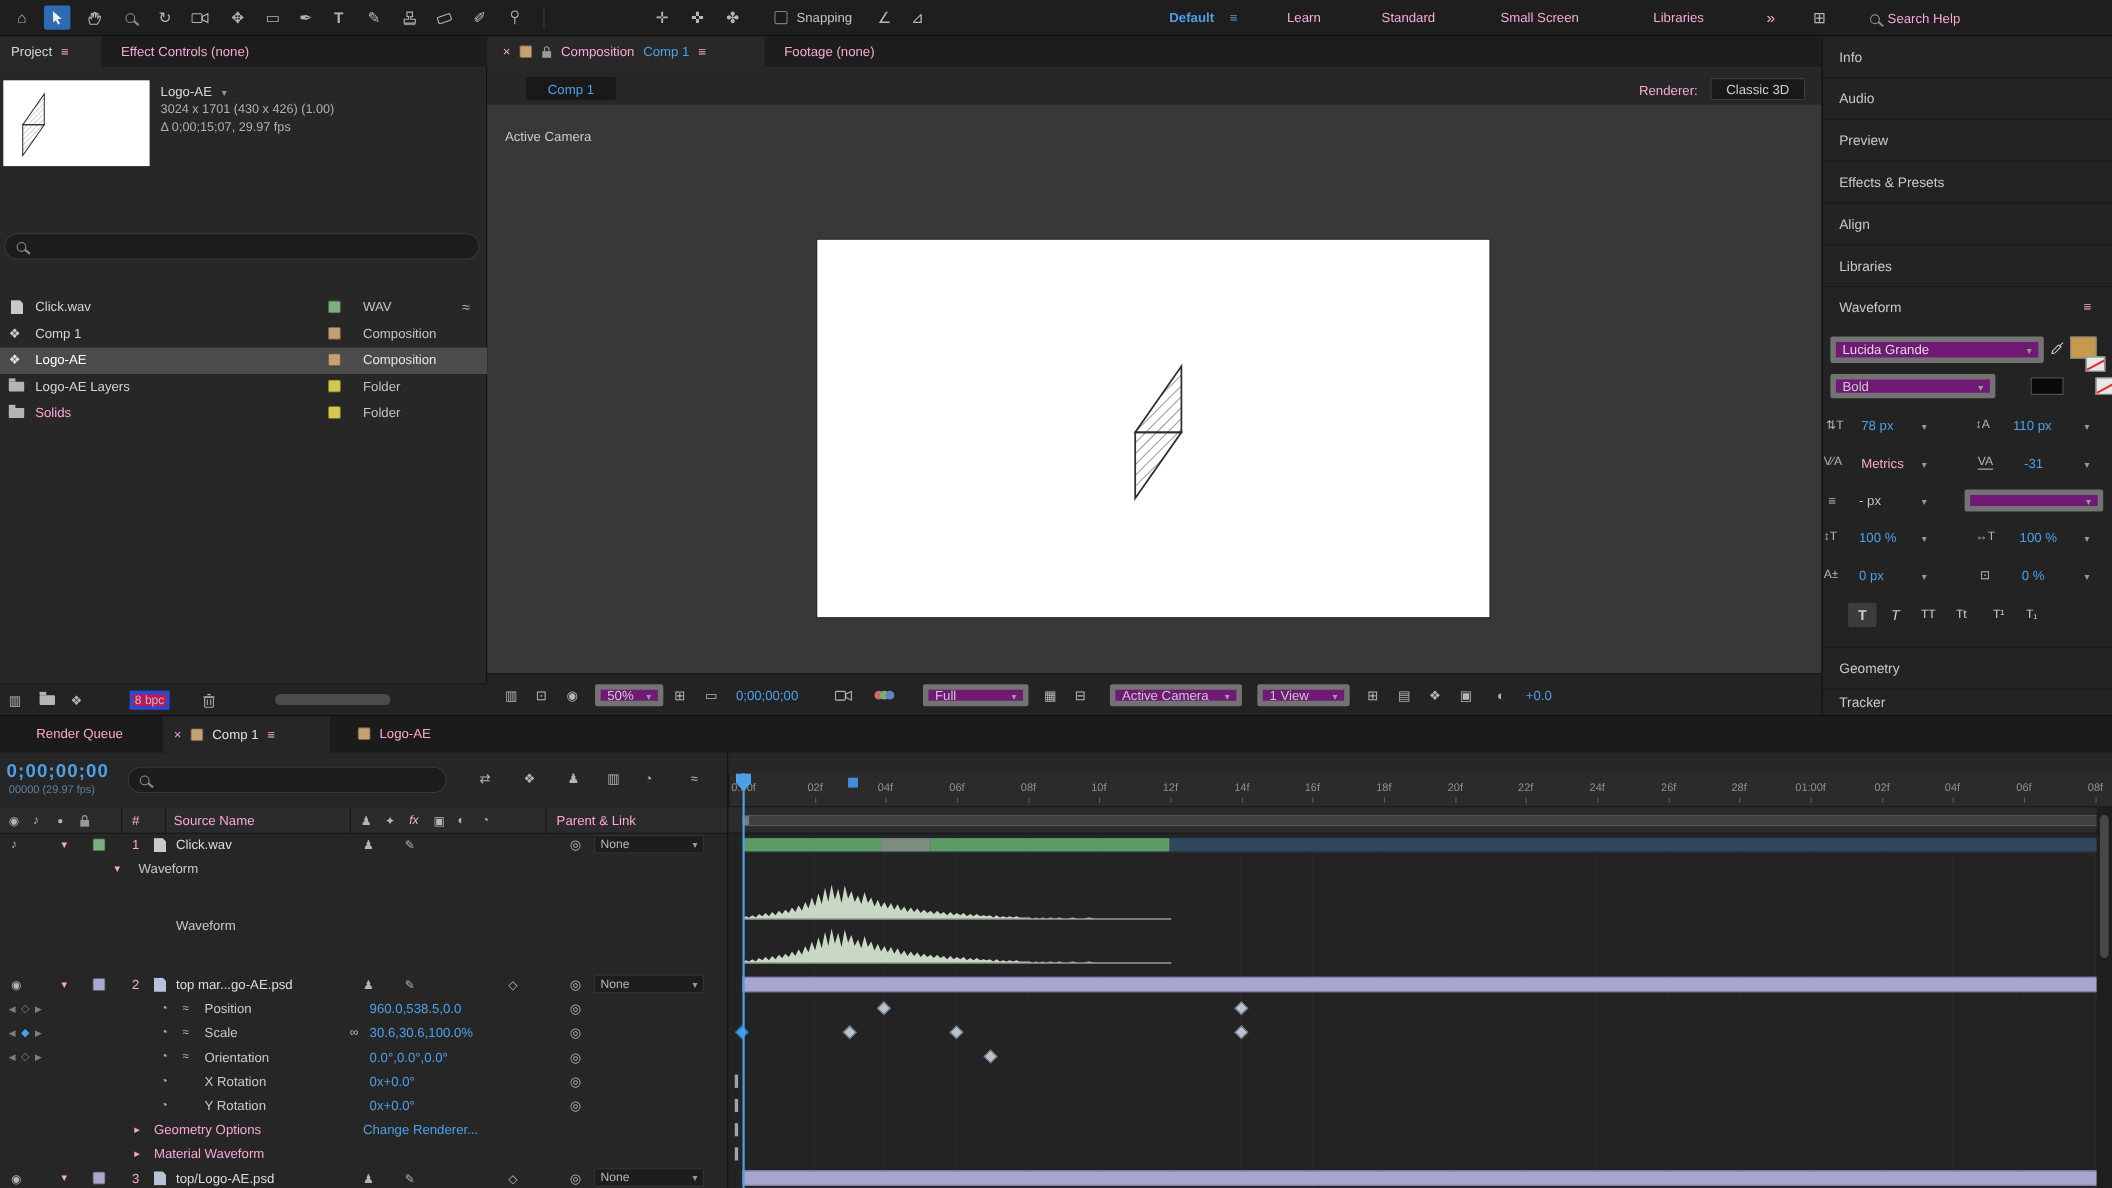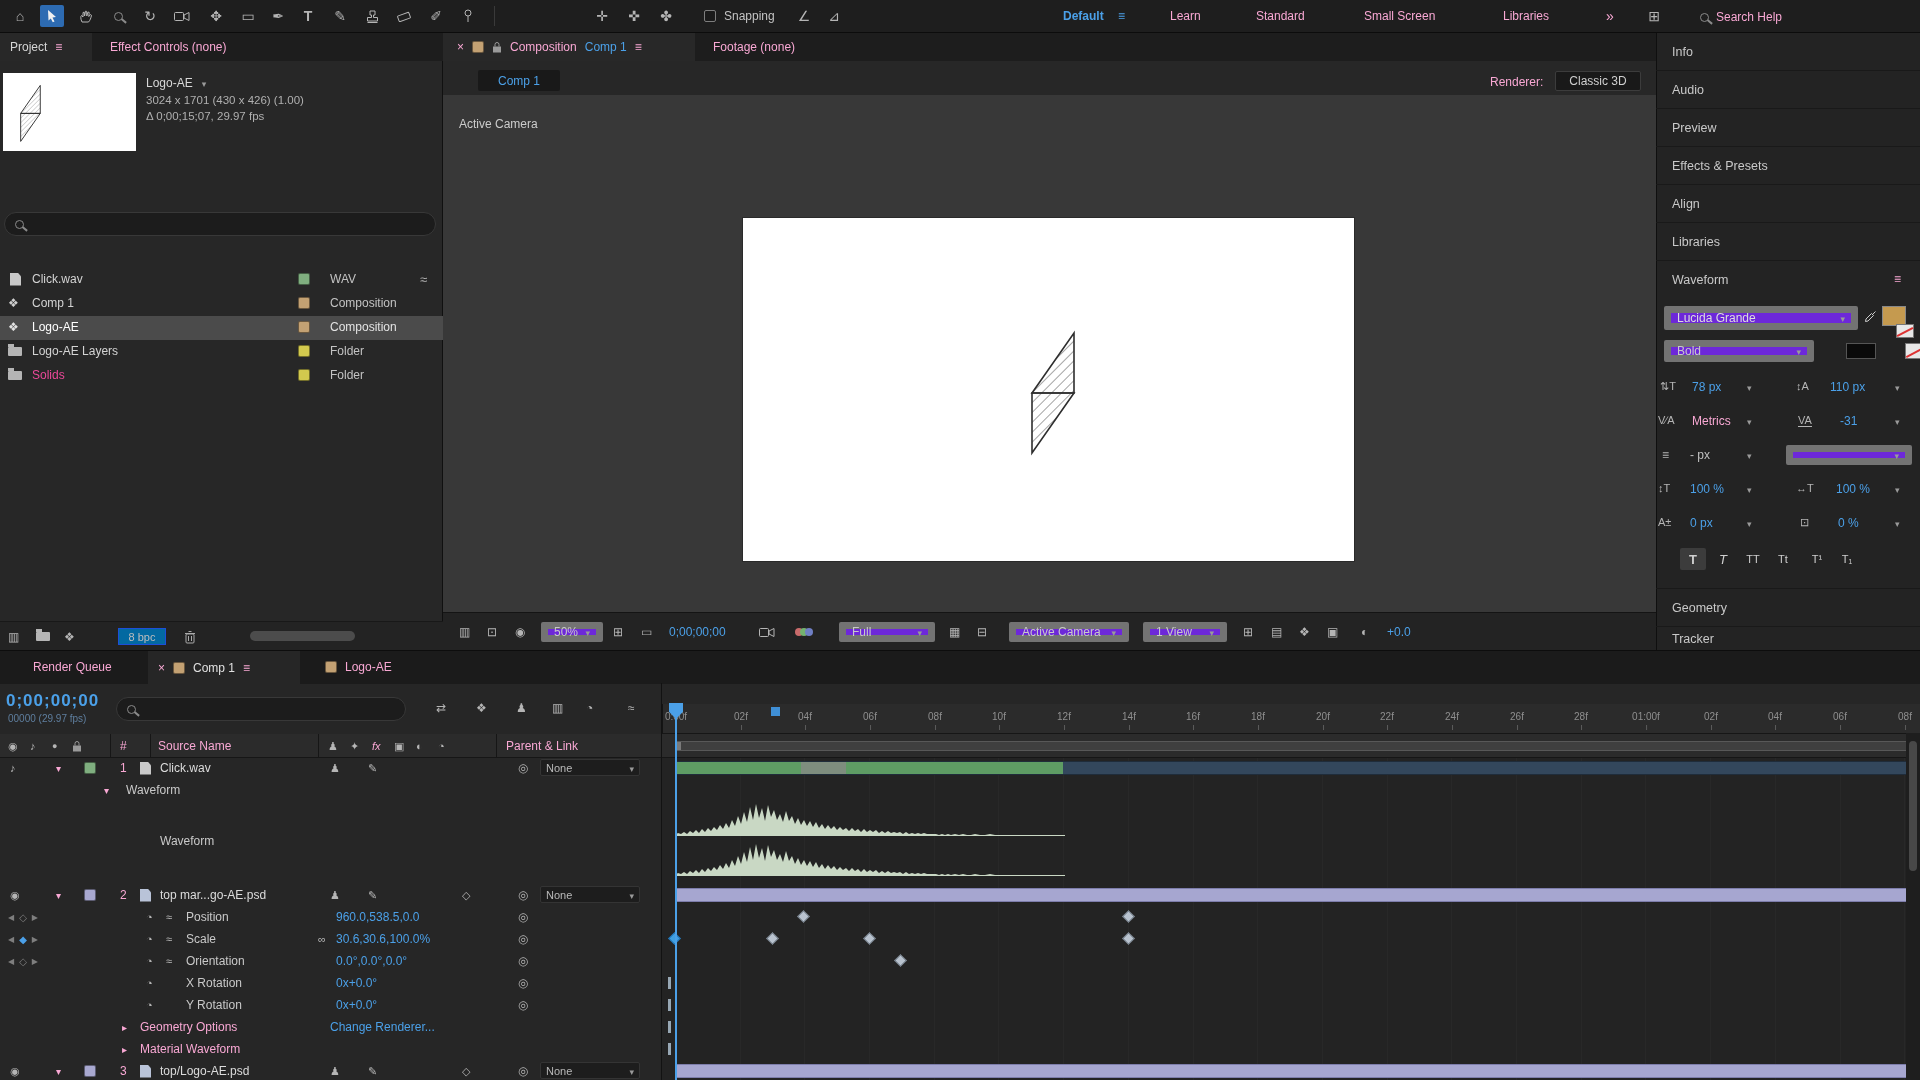--- a/index.html
+++ b/index.html
@@ -4,21 +4,21 @@
 <style>
 *{box-sizing:border-box}
 html,body{margin:0;padding:0}
 body{width:1920px;height:1080px;background:#262626;font-family:"Liberation Sans",sans-serif;font-size:12px;color:#c3c3c3;overflow:hidden;position:relative}
 .abs{position:absolute}
 .blue{color:#4ba0e8}
 .dim{color:#f9a8d4}
 .icon{display:inline-flex;align-items:center;justify-content:center;color:#b5b5b5}
 .caret::after{content:"▾";font-size:9px;color:#9a9a9a;margin-left:3px}
 .chip{width:12px;height:12px;border-radius:2px;display:inline-block;border:1px solid rgba(0,0,0,.45)}
-.ddbox{background:#6d28d9;border:7px solid #737373;border-radius:2px;display:flex;align-items:center;justify-content:space-between;padding:0 6px;color:#c9c9c9}
+.ddbox{background:#701a75;border:5px solid #737373;border-radius:2px;display:flex;align-items:center;justify-content:space-between;padding:0 6px;color:#c9c9c9}
 .panel-h{position:absolute;left:1656px;width:264px;height:38px;border-bottom:1px solid #191919;color:#c9c9c9;font-size:12.5px;display:flex;align-items:center;padding-left:16px}
 .mag{width:9px;height:9px;border:1.5px solid #8a8a8a;border-radius:50%;display:inline-block;position:relative;flex:none}
 .mag::after{content:"";position:absolute;width:6px;height:1.5px;background:#8a8a8a;right:-5px;bottom:-2px;transform:rotate(40deg)}
 .file{width:11px;height:13px;background:#c9c9c9;clip-path:polygon(0 0,70% 0,100% 28%,100% 100%,0 100%);display:inline-block}
 .folder{width:14px;height:9px;background:#b5b5b5;border-radius:1px;position:relative;display:inline-block}
 .folder::before{content:"";position:absolute;top:-3px;left:0;width:6px;height:3px;background:#b5b5b5}
 .tool{position:absolute;top:5px;width:24px;height:22px;display:flex;align-items:center;justify-content:center;color:#b5b5b5;font-size:14px}
 .tick{position:absolute;top:7px;transform:translateX(-50%);font-size:10px;color:#8f8f8f;white-space:nowrap}
 .tick::after{content:"";position:absolute;left:50%;top:14px;width:1px;height:5px;background:#5c5c5c}
 .tl-row{position:absolute;left:0;width:1920px;height:22px}
@@ -174,34 +174,34 @@
     <span class="cell" style="left:32px;color:#d4d4d4">Logo-AE Layers</span>
     <span class="cell" style="left:298px">
         <span class="chip" style="background:#d2c94e"></span>
       </span>
     <span class="cell" style="left:330px">Folder</span>
   </div>
   <div class="abs" style="left:0;top:331px;width:443px;height:24px">
     <span class="cell" style="left:8px">
         <span class="folder"></span>
       </span>
-    <span class="cell" style="left:32px;color:#ec4899">Solids</span>
+    <span class="cell" style="left:32px;color:#f9a8d4">Solids</span>
     <span class="cell" style="left:298px">
         <span class="chip" style="background:#d2c94e"></span>
       </span>
     <span class="cell" style="left:330px">Folder</span>
   </div>
 
   <div class="abs" style="left:0;top:588px;width:443px;height:29px;background:#232323;border-top:1px solid #181818">
     <span class="cell icon" style="left:8px;height:29px">▥</span>
     <span class="cell" style="left:36px;height:29px">
         <span class="folder"></span>
       </span>
     <span class="cell icon" style="left:64px;height:29px">❖</span>
-    <span class="abs" style="left:118px;top:6px;width:48px;height:17px;background:#0369a1;border:1px solid #1d4ed8;display:flex;align-items:center;justify-content:center;font-size:11px;color:#bdbdbd">8 bpc</span>
+    <span class="abs" style="left:118px;top:6px;width:36px;height:17px;background:#be185d;border:3px solid #1d4ed8;display:flex;align-items:center;justify-content:center;font-size:11px;color:#bdbdbd">8 bpc</span>
     <span class="cell" style="left:184px;height:29px">
       <svg width="12" height="14">
           <rect x="2" y="4" width="8" height="9" rx="1" fill="none" stroke="#aaa"></rect>
           <line x1="1" y1="3.5" x2="11" y2="3.5" stroke="#aaa"></line>
           <line x1="4.5" y1="1.5" x2="7.5" y2="1.5" stroke="#aaa"></line>
           <line x1="4.5" y1="6" x2="4.5" y2="11" stroke="#aaa"></line>
           <line x1="7.5" y1="6" x2="7.5" y2="11" stroke="#aaa"></line>
         </svg>
     </span>
     <span class="abs" style="left:250px;top:9px;width:105px;height:10px;background:#4c4c4c;border-radius:5px"></span>

